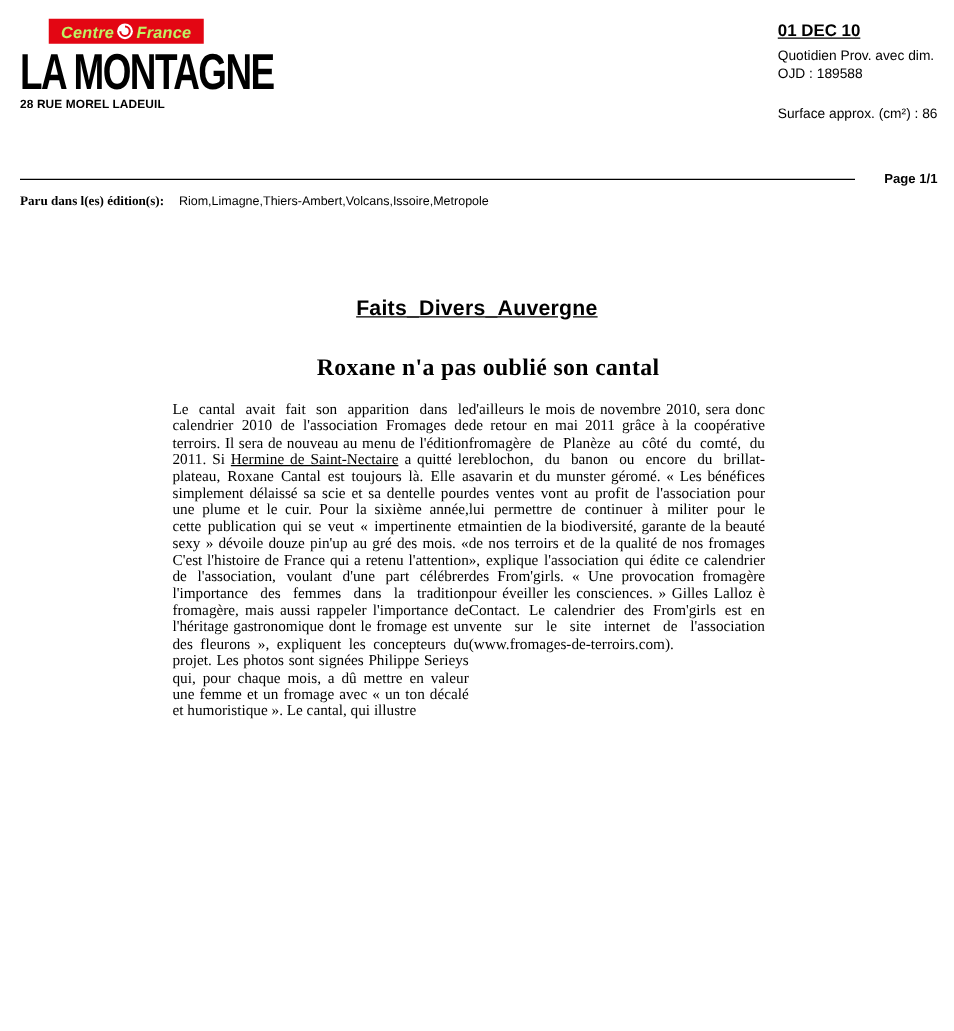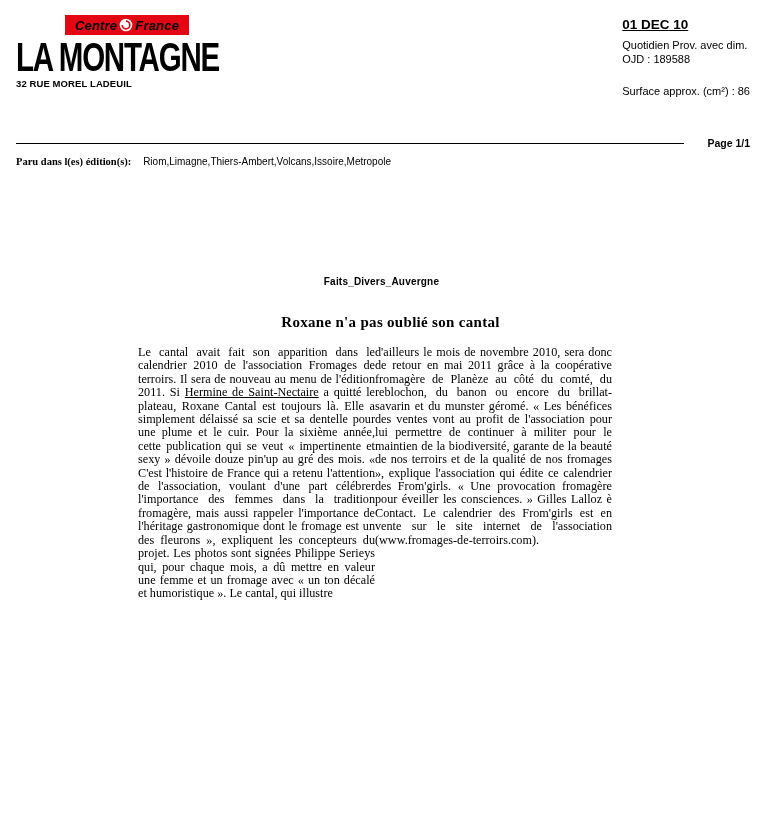--- a/index.html
+++ b/index.html
@@ -15,25 +15,25 @@
   }
 
   
   .header {
     display: flex;
     justify-content: space-between;
     padding: 15px 13px 0 16px;
   }
   .logo-block { width: 330px; }
   .cf-banner {
-    margin-left: 49px;
+    margin-left: 23px;
     width: 124px;
     height: 20px;
     background: #e30613;
-    color: #000000;
+    color: #bef264;
     font-weight: bold;
     font-style: italic;
     font-size: 13px;
     display: flex;
     align-items: center;
     justify-content: center;
     gap: 2px;
     letter-spacing: 0.2px;
   }
   .cf-banner svg { display: block; }
@@ -94,32 +94,33 @@
   
   .editions-row {
     margin: 6px 13px 0 16px;
     font-size: 10.5px;
   }
   .editions-label { font-weight: bold; font-family: Liberation Serif, serif; }
   .editions-list { font-weight: normal; margin-left: 9px; font-size: 10px; }
 
   
   .section-label {
-    margin-top: 109px;
+    margin-top: 70px;
     text-align: center;
     font-weight: bold;
-    font-size: 10px;
+    font-size: 17px;
     letter-spacing: 0.2px;
+    text-decoration: underline;
   }
   .article-title {
     margin-top: 27px;
     text-align: center;
     font-family: "Liberation Serif", serif;
     font-weight: bold;
-    font-size: 15px;
+    font-size: 19px;
     letter-spacing: 0.3px;
     padding-left: 18px;
   }
   .columns {
     width: 487px;
     margin: 15px auto 0 auto;
     display: flex;
     gap: 0;
     font-family: "Liberation Serif", serif;
     font-size: 12.2px;
@@ -146,21 +147,21 @@
             <circle cx="7" cy="7" r="6.3" fill="#ffffff"></circle>
             <path d="M7 3.2 a3.8 3.8 0 1 1 -3.8 3.8" stroke="#e30613" stroke-width="1.7" fill="none"></path>
           </svg>
         </span>
         <span>France</span>
       </div>
       <div class="lm-logo-wrap">
         <span class="lm-logo">LA MONTAGNE</span>
       </div>
       <div class="address">
-        <div>32 RUE MOREL LADEUIL</div>
+        <div>28 RUE MOREL LADEUIL</div>
       </div>
     </div>
 
     <div class="meta-block">
       <div class="meta-date">01 DEC 10</div>
       <div>Quotidien Prov. avec dim.</div>
       <div>OJD : 189588</div>
       <div class="meta-surface">Surface approx. (cm²) : 86</div>
     </div>
 

